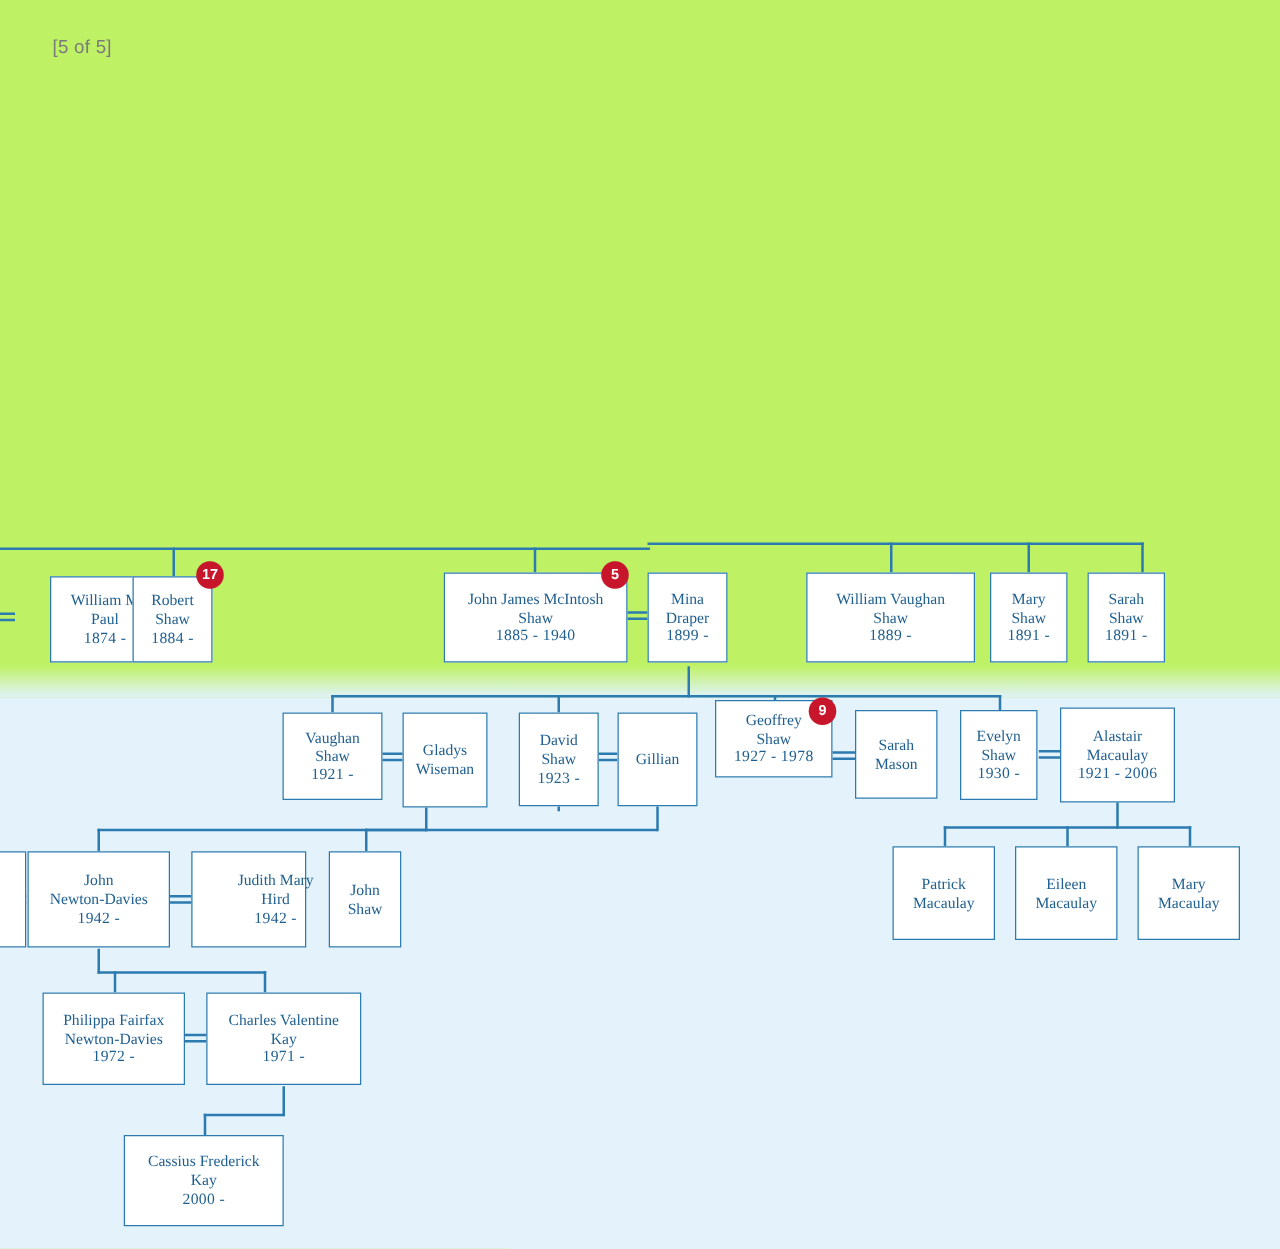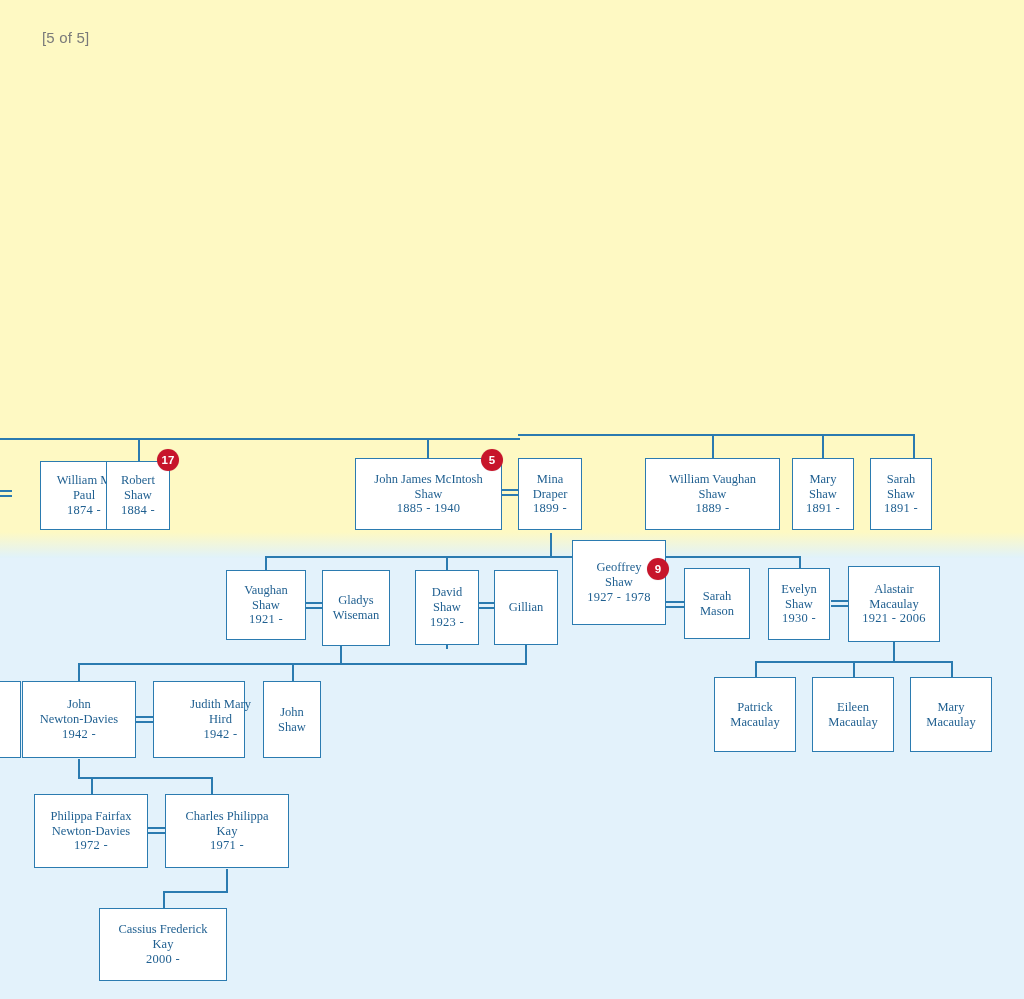--- a/index.html
+++ b/index.html
@@ -14,21 +14,21 @@
     font-family: "Liberation Serif", "DejaVu Serif", serif;
     overflow: hidden;
     position: relative;
   }
 
   
   #tree-canvas {
     position: relative;
     width: 1024px;
     height: 999px;
-    background: #fef9c3;
+    background: #bef264;
   }
 
   
   .tint-band {
     position: absolute;
     left: 0;
     width: 1024px;
     pointer-events: none;
   }
   .tint-top {
@@ -243,21 +243,21 @@
     <span class="nm">David</span>
     <span class="nm">Shaw</span>
     <span class="dt">1923 -</span>
   </div>
 
   <div class="node tinted" style="left:494px; top:570px; width:64px; height:75px;">
     <span class="nm">Gillian</span>
 
   </div>
 
-  <div class="node tinted" style="left:572px; top:540px; width:94px; height:85px;font-family:Liberation Serif, serif;">
+  <div class="node tinted" style="left:572px; top:560px; width:94px; height:62px;font-family:Liberation Serif, serif;">
     <span class="nm">Geoffrey</span>
     <span class="nm">Shaw</span>
     <span class="dt">1927 - 1978</span>
   </div>
   <div class="badge" style="left:647px; top:558px;">9</div>
 
   <div class="node tinted" style="left:684px; top:568px; width:66px; height:71px;">
     <span class="nm">Sarah</span>
     <span class="nm">Mason</span>
 
@@ -313,21 +313,21 @@
 
   </div>
 
   <div class="node tinted" style="left:34px; top:794px; width:114px; height:74px;">
     <span class="nm">Philippa Fairfax</span>
     <span class="nm">Newton-Davies</span>
     <span class="dt">1972 -</span>
   </div>
 
   <div class="node tinted" style="left:165px; top:794px; width:124px; height:74px;">
-    <span class="nm">Charles Philippa</span>
+    <span class="nm">Charles Valentine</span>
     <span class="nm">Kay</span>
     <span class="dt">1971 -</span>
   </div>
 
   <div class="node tinted" style="left:99px; top:908px; width:128px; height:73px;">
     <span class="nm">Cassius Frederick</span>
     <span class="nm">Kay</span>
     <span class="dt">2000 -</span>
   </div>
 

